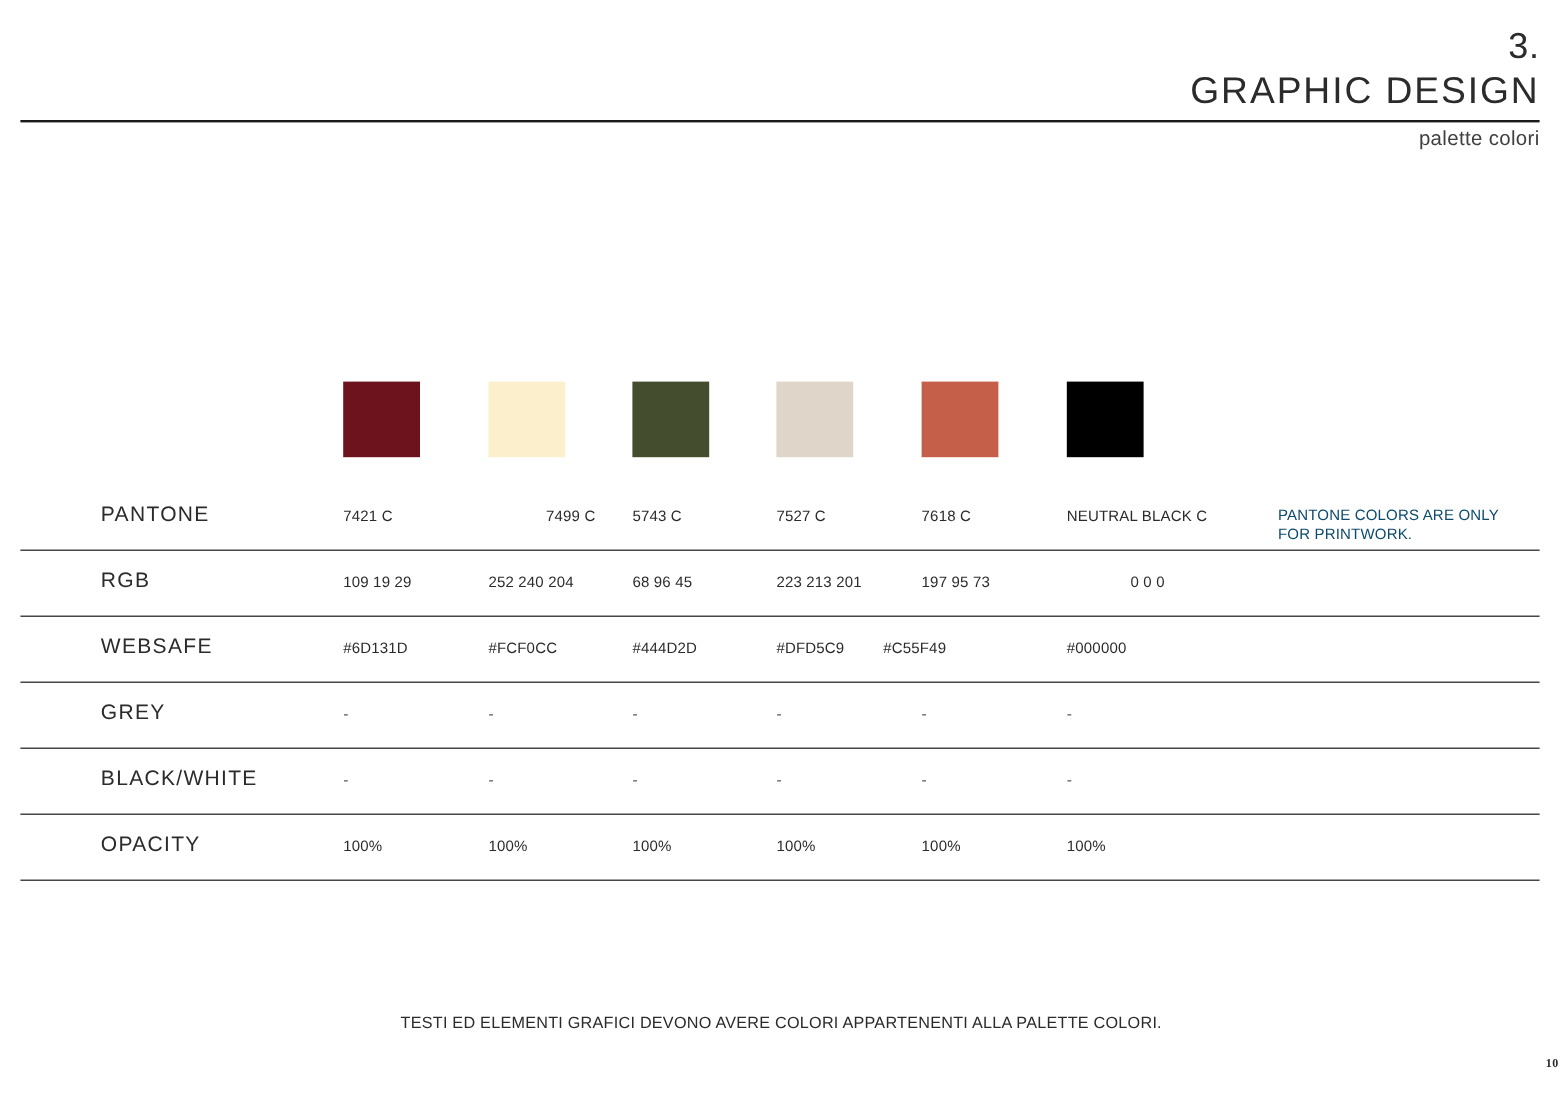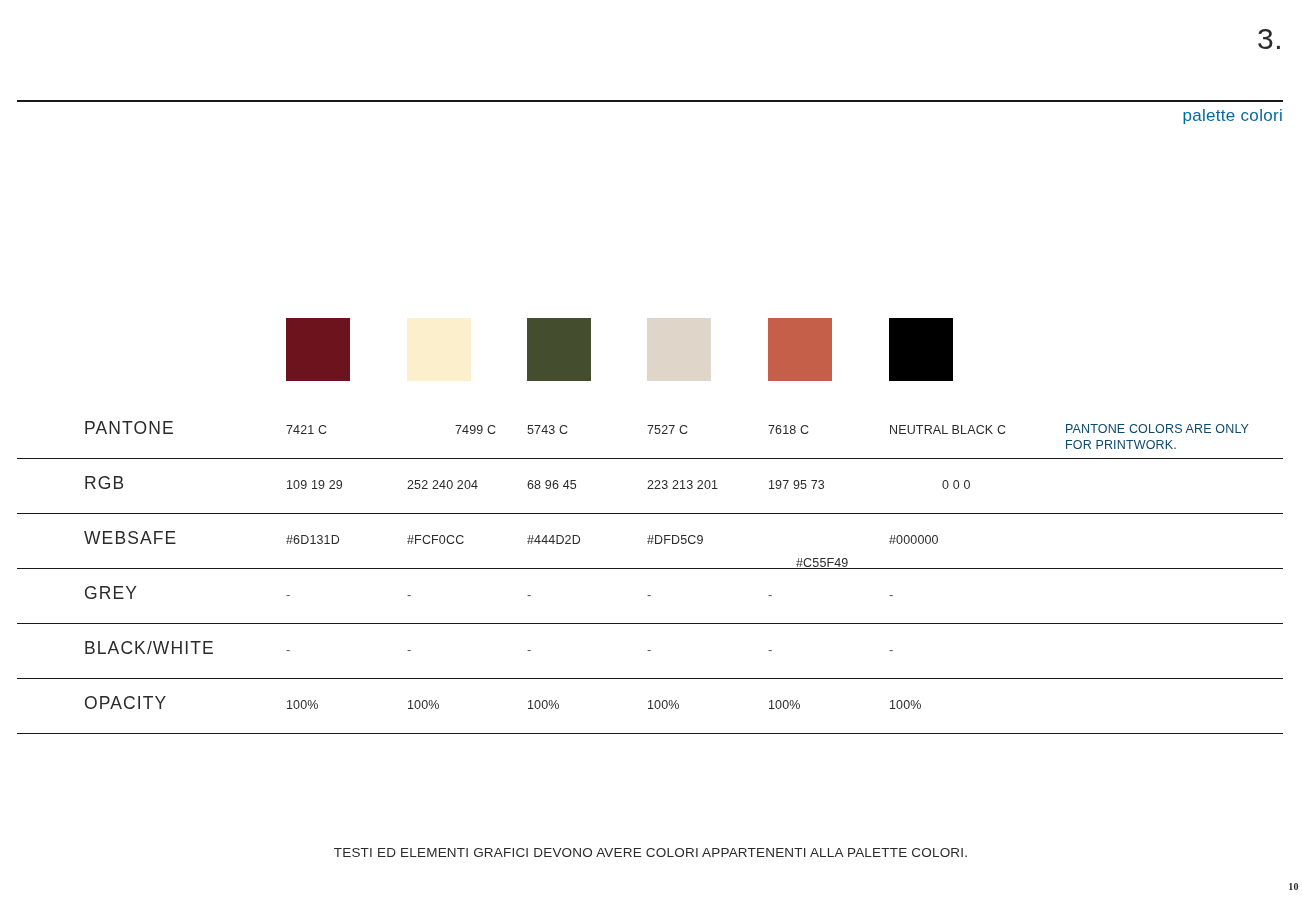--- a/index.html
+++ b/index.html
@@ -57,21 +57,21 @@
     background: #1a1a1a;
   }
   #header-subtitle {
     position: absolute;
     right: 19px;
     top: 106px;
     font-size: 17px;
     font-weight: 400;
     letter-spacing: 0.3px;
     line-height: 1.2;
-    color: #0369a1;
+    color: #404040;
     text-align: right;
     white-space: nowrap;
   }
 
   
   #swatch-row {
     position: absolute;
     left: 286px;
     top: 318px;
     width: 700px;
@@ -166,20 +166,21 @@
     font-weight: 700;
     letter-spacing: 0.4px;
     color: #2b2b2b;
   }
 </style>
 </head>
 <body>
 
 <div id="header">
   <div id="header-section-number">3.</div>
+  <div id="header-title">GRAPHIC DESIGN</div>
   <div id="header-rule"></div>
   <div id="header-subtitle">palette colori</div>
 </div>
 
 <div id="swatch-row">
     <div class="swatch" style="left: 0px; background: rgb(109, 19, 29);"></div>
     <div class="swatch" style="left: 121px; background: rgb(252, 240, 204);"></div>
     <div class="swatch" style="left: 241px; background: rgb(68, 77, 45);"></div>
     <div class="swatch" style="left: 361px; background: rgb(223, 213, 201);"></div>
     <div class="swatch" style="left: 482px; background: rgb(197, 95, 73);"></div>
@@ -210,21 +211,21 @@
       <div class="cell" style="left: 768px;">197 95 73</div>
       <div class="cell" style="left: 942px;">0 0 0</div>
       <div class="row-rule"></div>
     </div>
     <div class="table-row">
       <div class="row-label">WEBSAFE</div>
       <div class="cell" style="left: 286px;">#6D131D</div>
       <div class="cell" style="left: 407px;">#FCF0CC</div>
       <div class="cell" style="left: 527px;">#444D2D</div>
       <div class="cell" style="left: 647px;">#DFD5C9</div>
-      <div class="cell" style="left: 796px; margin-top: 23px;">#C55F49</div>
+      <div class="cell" style="left: 736px;">#C55F49</div>
       <div class="cell" style="left: 889px;">#000000</div>
       <div class="row-rule"></div>
     </div>
     <div class="table-row">
       <div class="row-label">GREY</div>
       <div class="cell dash" style="left: 286px;">-</div>
       <div class="cell dash" style="left: 407px;">-</div>
       <div class="cell dash" style="left: 527px;">-</div>
       <div class="cell dash" style="left: 647px;">-</div>
       <div class="cell dash" style="left: 768px;">-</div>

